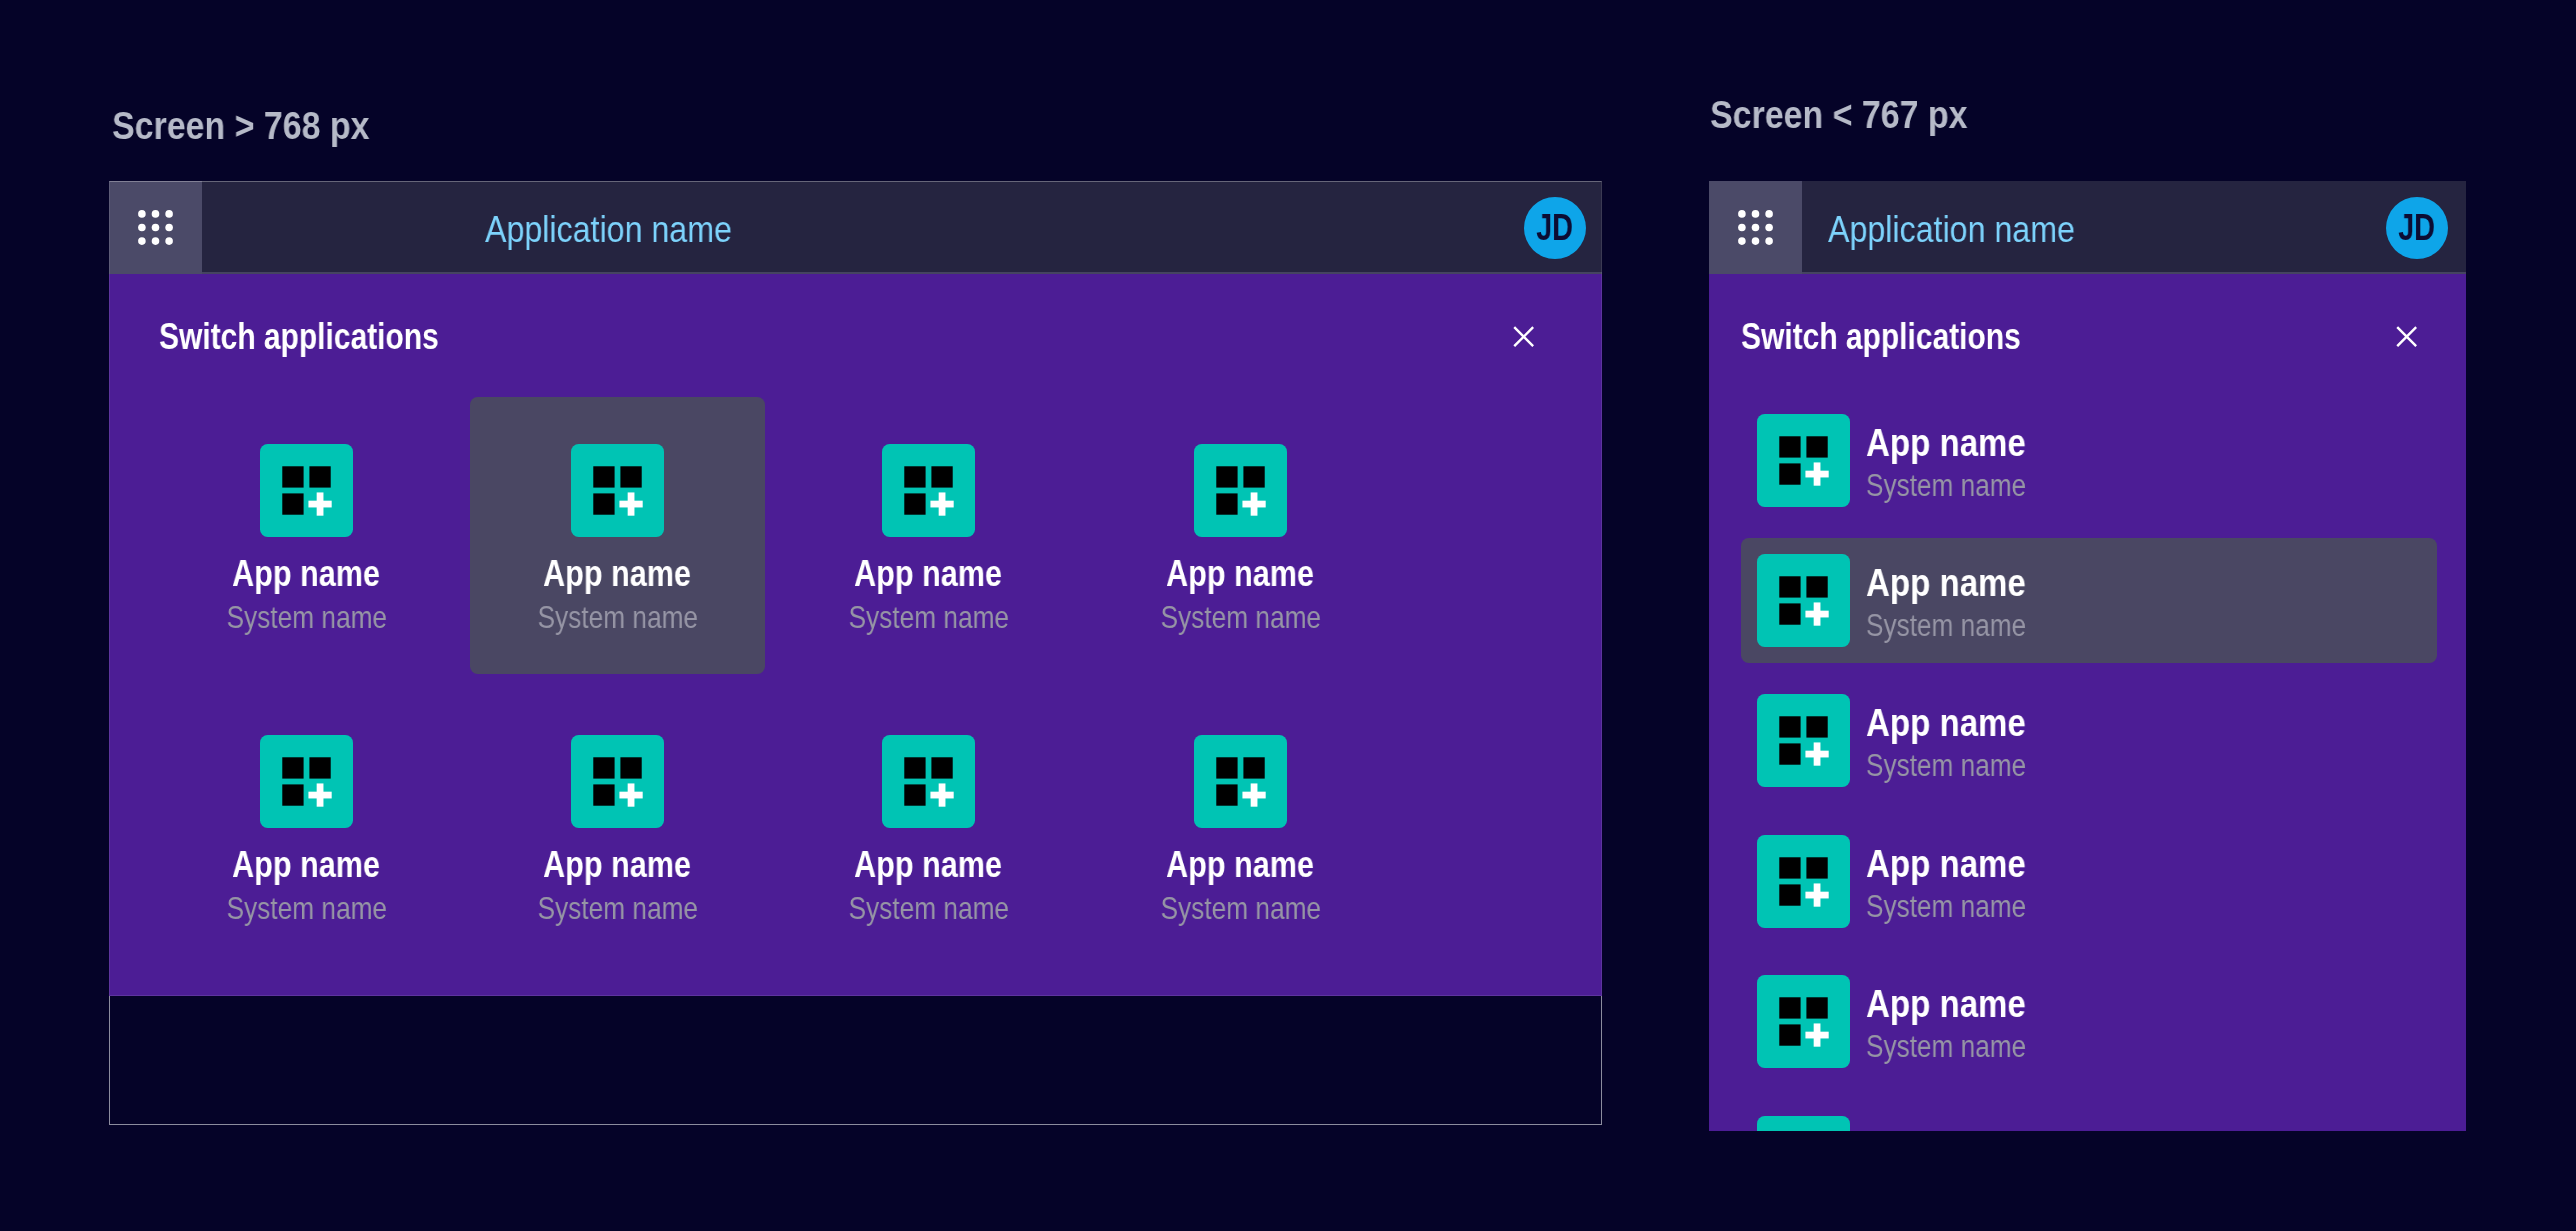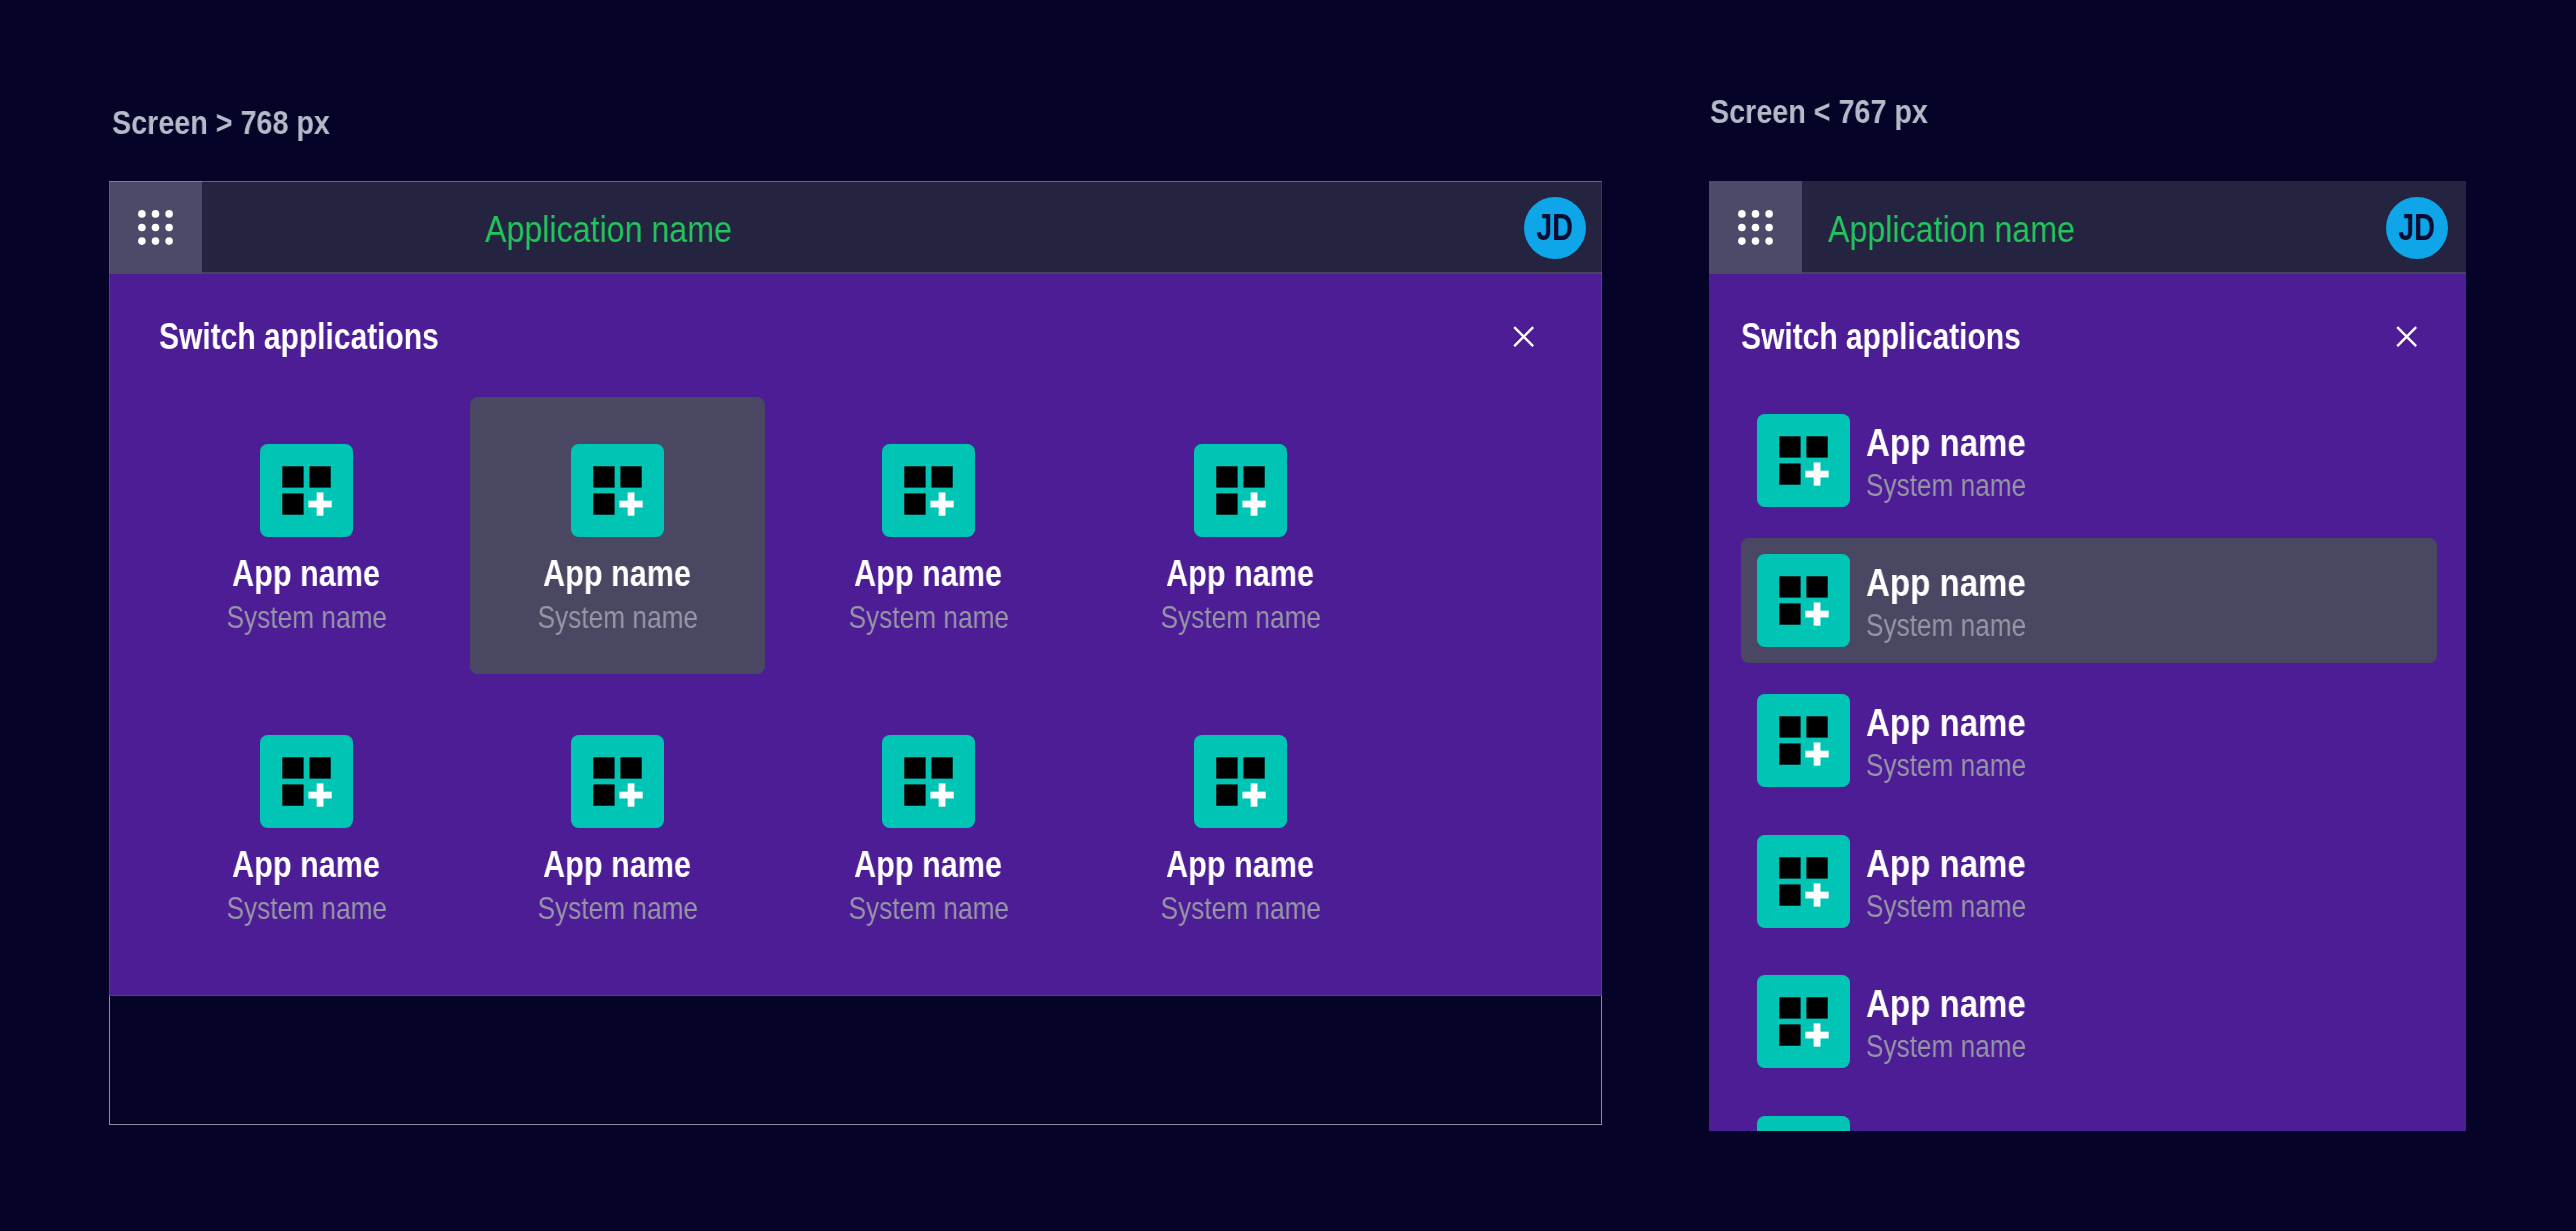--- a/index.html
+++ b/index.html
@@ -11,36 +11,36 @@
   }
   .canvas { position:relative; width:2576px; height:1232px; }
   .abs { position:absolute; }
   .t { position:absolute; line-height:1; white-space:nowrap; }
   .t > span { display:inline-block; will-change:transform; }
   .avatar span { will-change:transform; }
   .sx { transform-origin:0 50%; }
   .sxc { transform-origin:50% 50%; }
 
   
-  .screen-label { font-size:33px; font-weight:700; color:#B6BAC8; }
+  .screen-label { font-size:39px; font-weight:700; color:#B6BAC8; }
   .screen-label > span { transform:scaleX(0.87); }
   #label-left  { left:112px; top:106px; }
   #label-right { left:1710px; top:95px; }
 
   
   #window { left:109px; top:181px; width:1493px; height:945px; }
   .appbar { position:absolute; left:0; top:0; width:100%; height:93px;
             background:#252440; box-sizing:border-box; border-bottom:2.9px solid #454460; }
   .menu-btn { position:absolute; left:0; top:0; width:93px; height:93px;
               background:#4B4A68; border:none; padding:0; display:flex;
               align-items:center; justify-content:center; cursor:pointer; }
   .brand-logo { font-size:54px; font-weight:700; color:#FFFFFF; }
   .brand-logo > span { transform:scaleX(0.81); }
   #window .brand-logo { left:124px; top:21.4px; }
-  .app-name { font-size:37px; font-weight:400; color:#22c55e; }
+  .app-name { font-size:37px; font-weight:400; color:#7dd3fc; }
   .app-name > span { transform:scaleX(0.87); }
   #window .app-name { left:376px; top:30px; }
   .avatar { position:absolute; width:62px; height:62px; border-radius:50%;
             background:#0ea5e9; display:flex; align-items:center; justify-content:center;
             cursor:pointer; }
   #window .avatar { left:1415px; top:15.6px; }
   .avatar span { display:inline-block; font-size:37px; font-weight:700; color:#0C0C33;
                  transform:scaleX(0.78); }
 
   .flyout { position:absolute; left:0; top:93px; width:1493px; height:722px;

